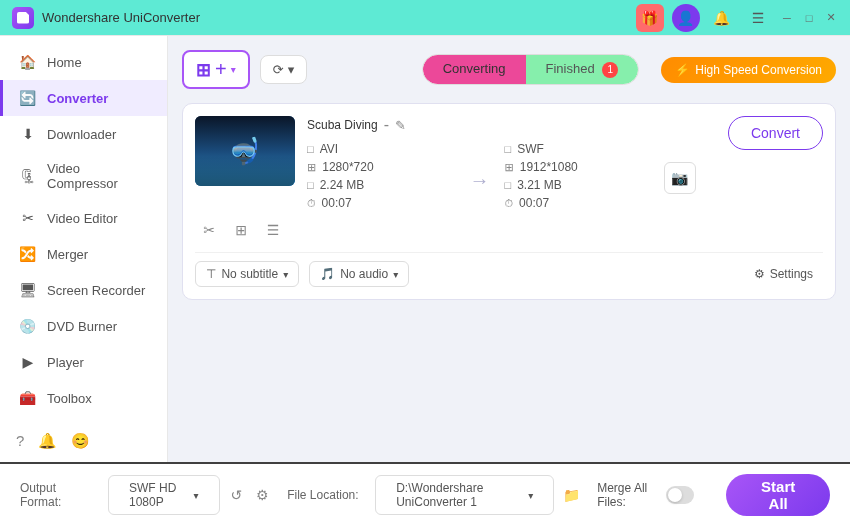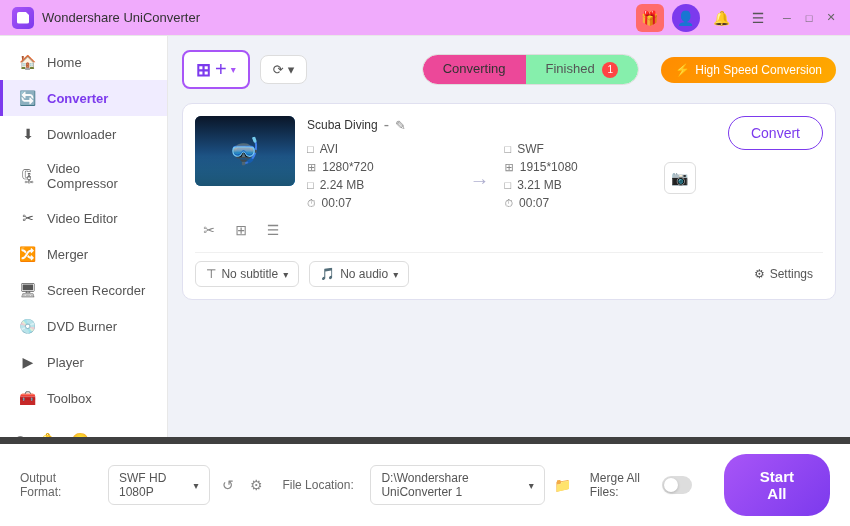--- a/index.html
+++ b/index.html
@@ -8,21 +8,21 @@
       background: #f0f2f8;
       width: 850px;
       height: 526px;
       overflow: hidden;
       display: flex;
       flex-direction: column;
     }
 
     
     .titlebar {
-      background: #f0abfc;
+      background: #5eead4;
       display: flex;
       align-items: center;
       padding: 8px 12px;
       height: 36px;
       border-bottom: 1px solid #e8e8e8;
       flex-shrink: 0;
     }
     .titlebar-logo {
       width: 22px;
       height: 22px;
@@ -336,39 +336,39 @@
       font-size: 12px;
       color: #555;
       cursor: pointer;
       padding: 5px 10px;
       border-radius: 6px;
     }
 
     
     .bottom-bar {
       background: white;
-      border-top: 7px solid #404040;
+      border-top: 2px solid #404040;
       padding: 10px 20px;
       display: flex;
       align-items: center;
       gap: 16px;
       flex-shrink: 0;
     }
     .bottom-field {
       display: flex;
       align-items: center;
       gap: 8px;
       font-size: 12px;
       color: #555;
     }
     .bottom-label { color: #666; font-weight: 500; min-width: 80px; }
     .format-dropdown {
       border: 1px solid #ddd;
       border-radius: 6px;
-      padding: 5px 10px;
+      padding: 5px 20px;
       font-size: 12px;
       background: white;
       cursor: pointer;
       display: flex;
       align-items: center;
       gap: 11px;
     }
     .bottom-icon-btn {
       width: 26px;
       height: 26px;
@@ -403,21 +403,21 @@
       position: absolute;
       top: 2px;
       left: 2px;
       box-shadow: 0 1px 3px rgba(0,0,0,0.2);
     }
     .start-all-btn {
       background: linear-gradient(135deg, #a855f7, #7c3aed);
       color: white;
       border: none;
       border-radius: 22px;
-      padding: 14px 28px;
+      padding: 4px 28px;
       font-size: 15px;
       font-weight: 600;
       cursor: pointer;
       margin-left: 16px;
     }
 
     .sidebar-bottom {
       margin-top: auto;
       padding: 8px 0;
     }
@@ -569,21 +569,21 @@
               <span class="arrow-icon">→</span>
             </div>
 
             <div class="format-block">
               <div class="format-row">
                 <span class="format-icon">□</span>
                 <span>SWF</span>
               </div>
               <div class="format-row">
                 <span class="format-icon">⊞</span>
-                <span>1915*1080</span>
+                <span>1912*1080</span>
               </div>
               <div class="format-row">
                 <span class="format-icon">□</span>
                 <span>3.21 MB</span>
               </div>
               <div class="format-row">
                 <span class="format-icon">⏱</span>
                 <span>00:07</span>
               </div>
             </div>

